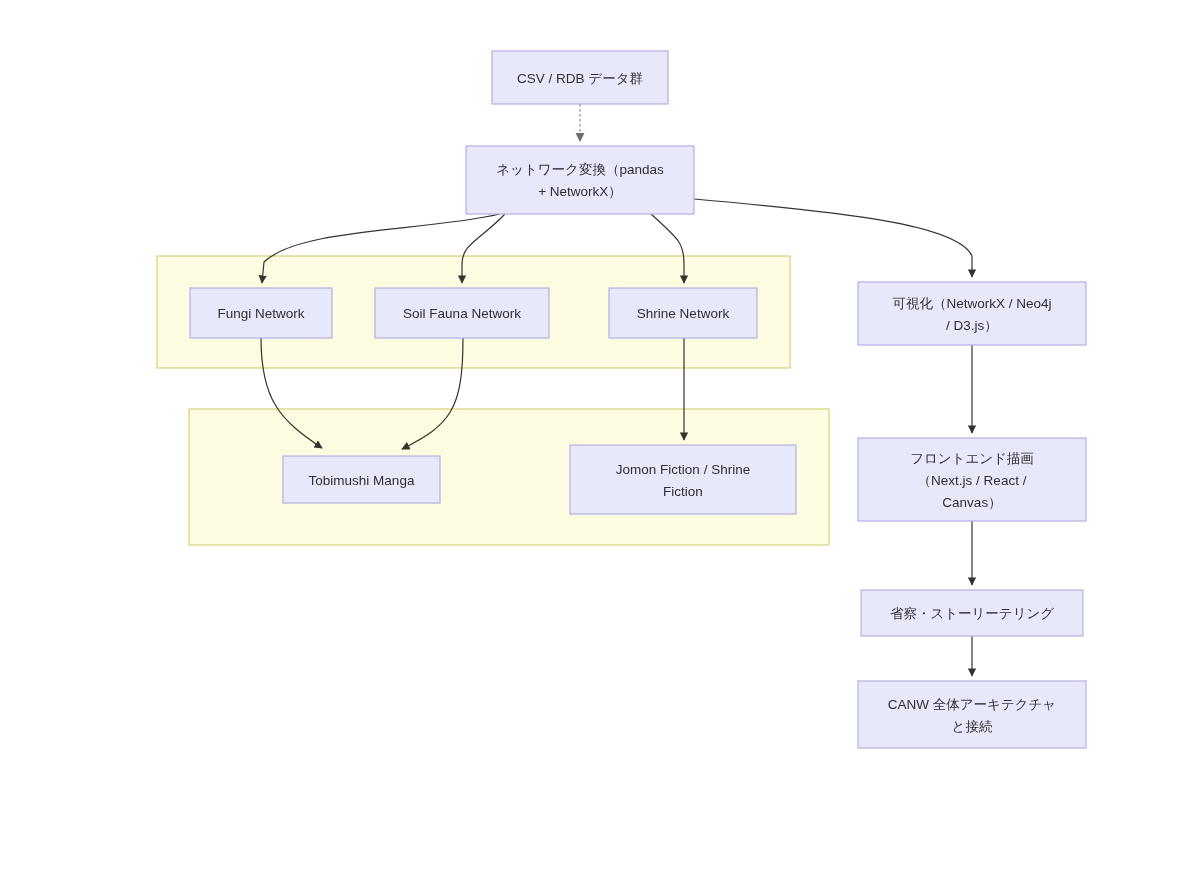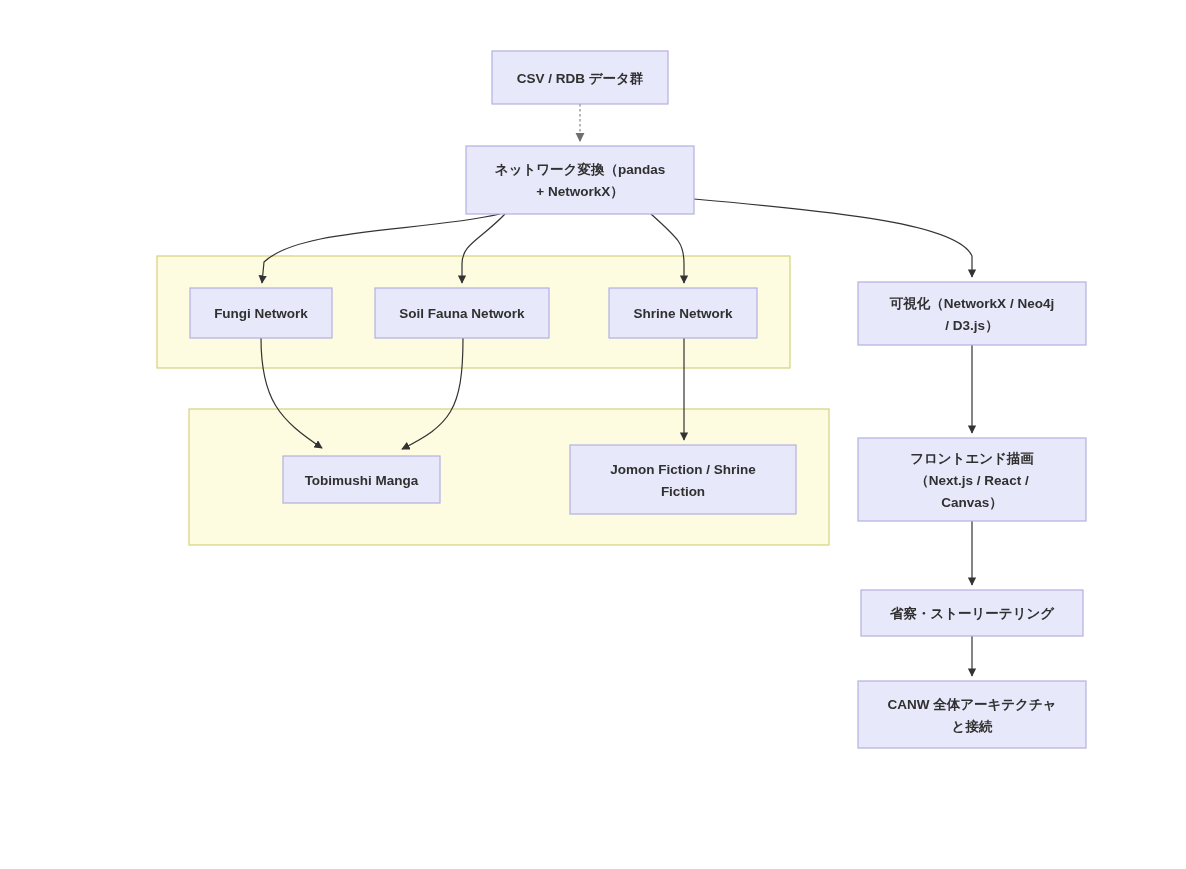--- a/index.html
+++ b/index.html
@@ -10,21 +10,20 @@
   body {
     width: 1186px;
     height: 869px;
     font-family: "Liberation Sans", sans-serif;
     overflow: hidden;
   }
   #diagram-root {
     position: relative;
     width: 1186px;
     height: 869px;
-    font-weight: bold;
   }
   svg.flow {
     display: block;
     width: 1186px;
     height: 869px;
   }
   .group-rect {
     fill: #fdfbe0;
     stroke: #d6d37a;
     stroke-width: 1.2;

